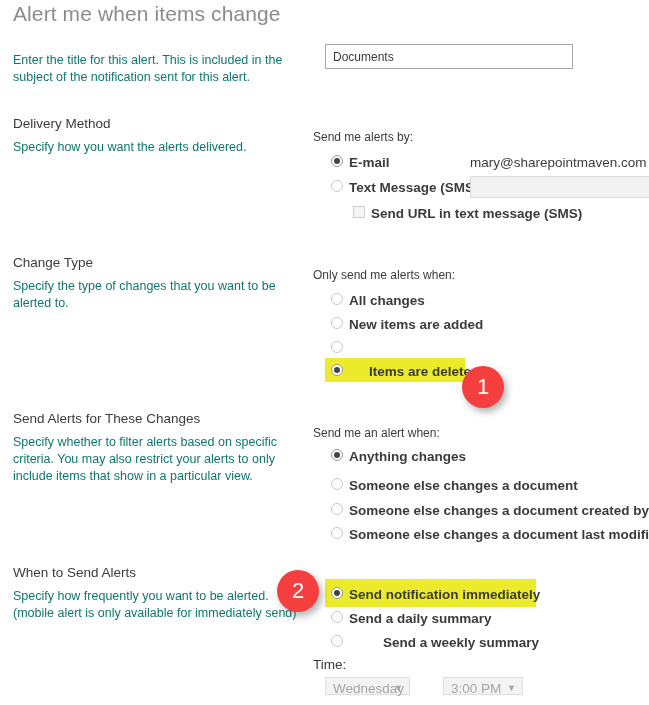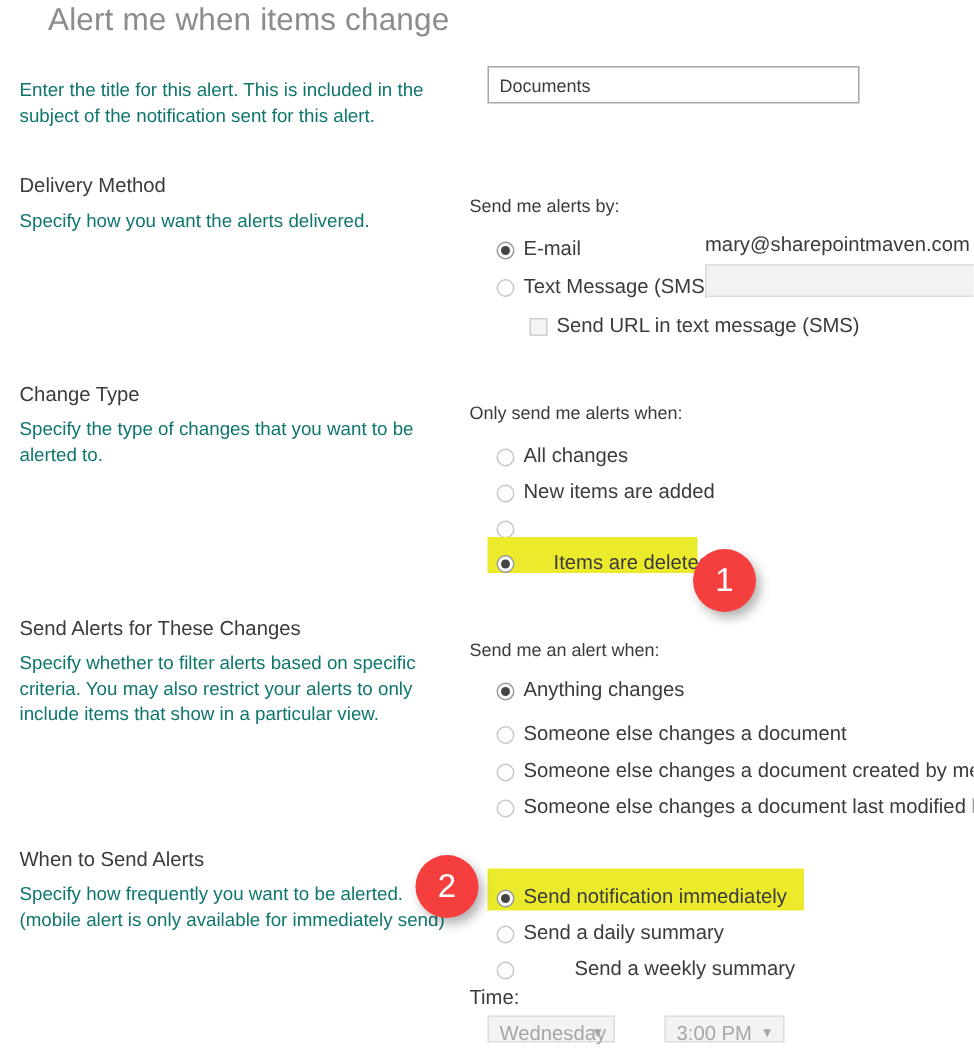--- a/index.html
+++ b/index.html
@@ -19,21 +19,20 @@
 
   .page-title {
     position: absolute;
     left: 13px;
     top: 2px;
     font-size: 21px;
     font-weight: 300;
     color: #8c8c8c;
     letter-spacing: 0.1px;
     white-space: nowrap;
-    margin-left: 19px;
   }
 
   
   .sec-head {
     position: absolute;
     left: 13px;
     font-size: 13.5px;
     color: #3b3b3b;
     white-space: nowrap;
   }
@@ -51,25 +50,26 @@
     position: absolute;
     left: 313px;
     font-size: 12px;
     color: #3b3b3b;
     white-space: nowrap;
   }
 
   .opt {
     position: absolute;
     display: flex;
-    align-items: flex-end;
+    align-items: flex-start;
     font-size: 13.5px;
     color: #3b3b3b;
     white-space: nowrap;
     height: 18px;
+    font-weight: bold;
   }
   .opt .lbl { padding-left: 6px; }
 
   
   .radio {
     width: 12px;
     height: 12px;
     border-radius: 50%;
     border: 1px solid #c8c8c8;
     background: #fdfdfd;

